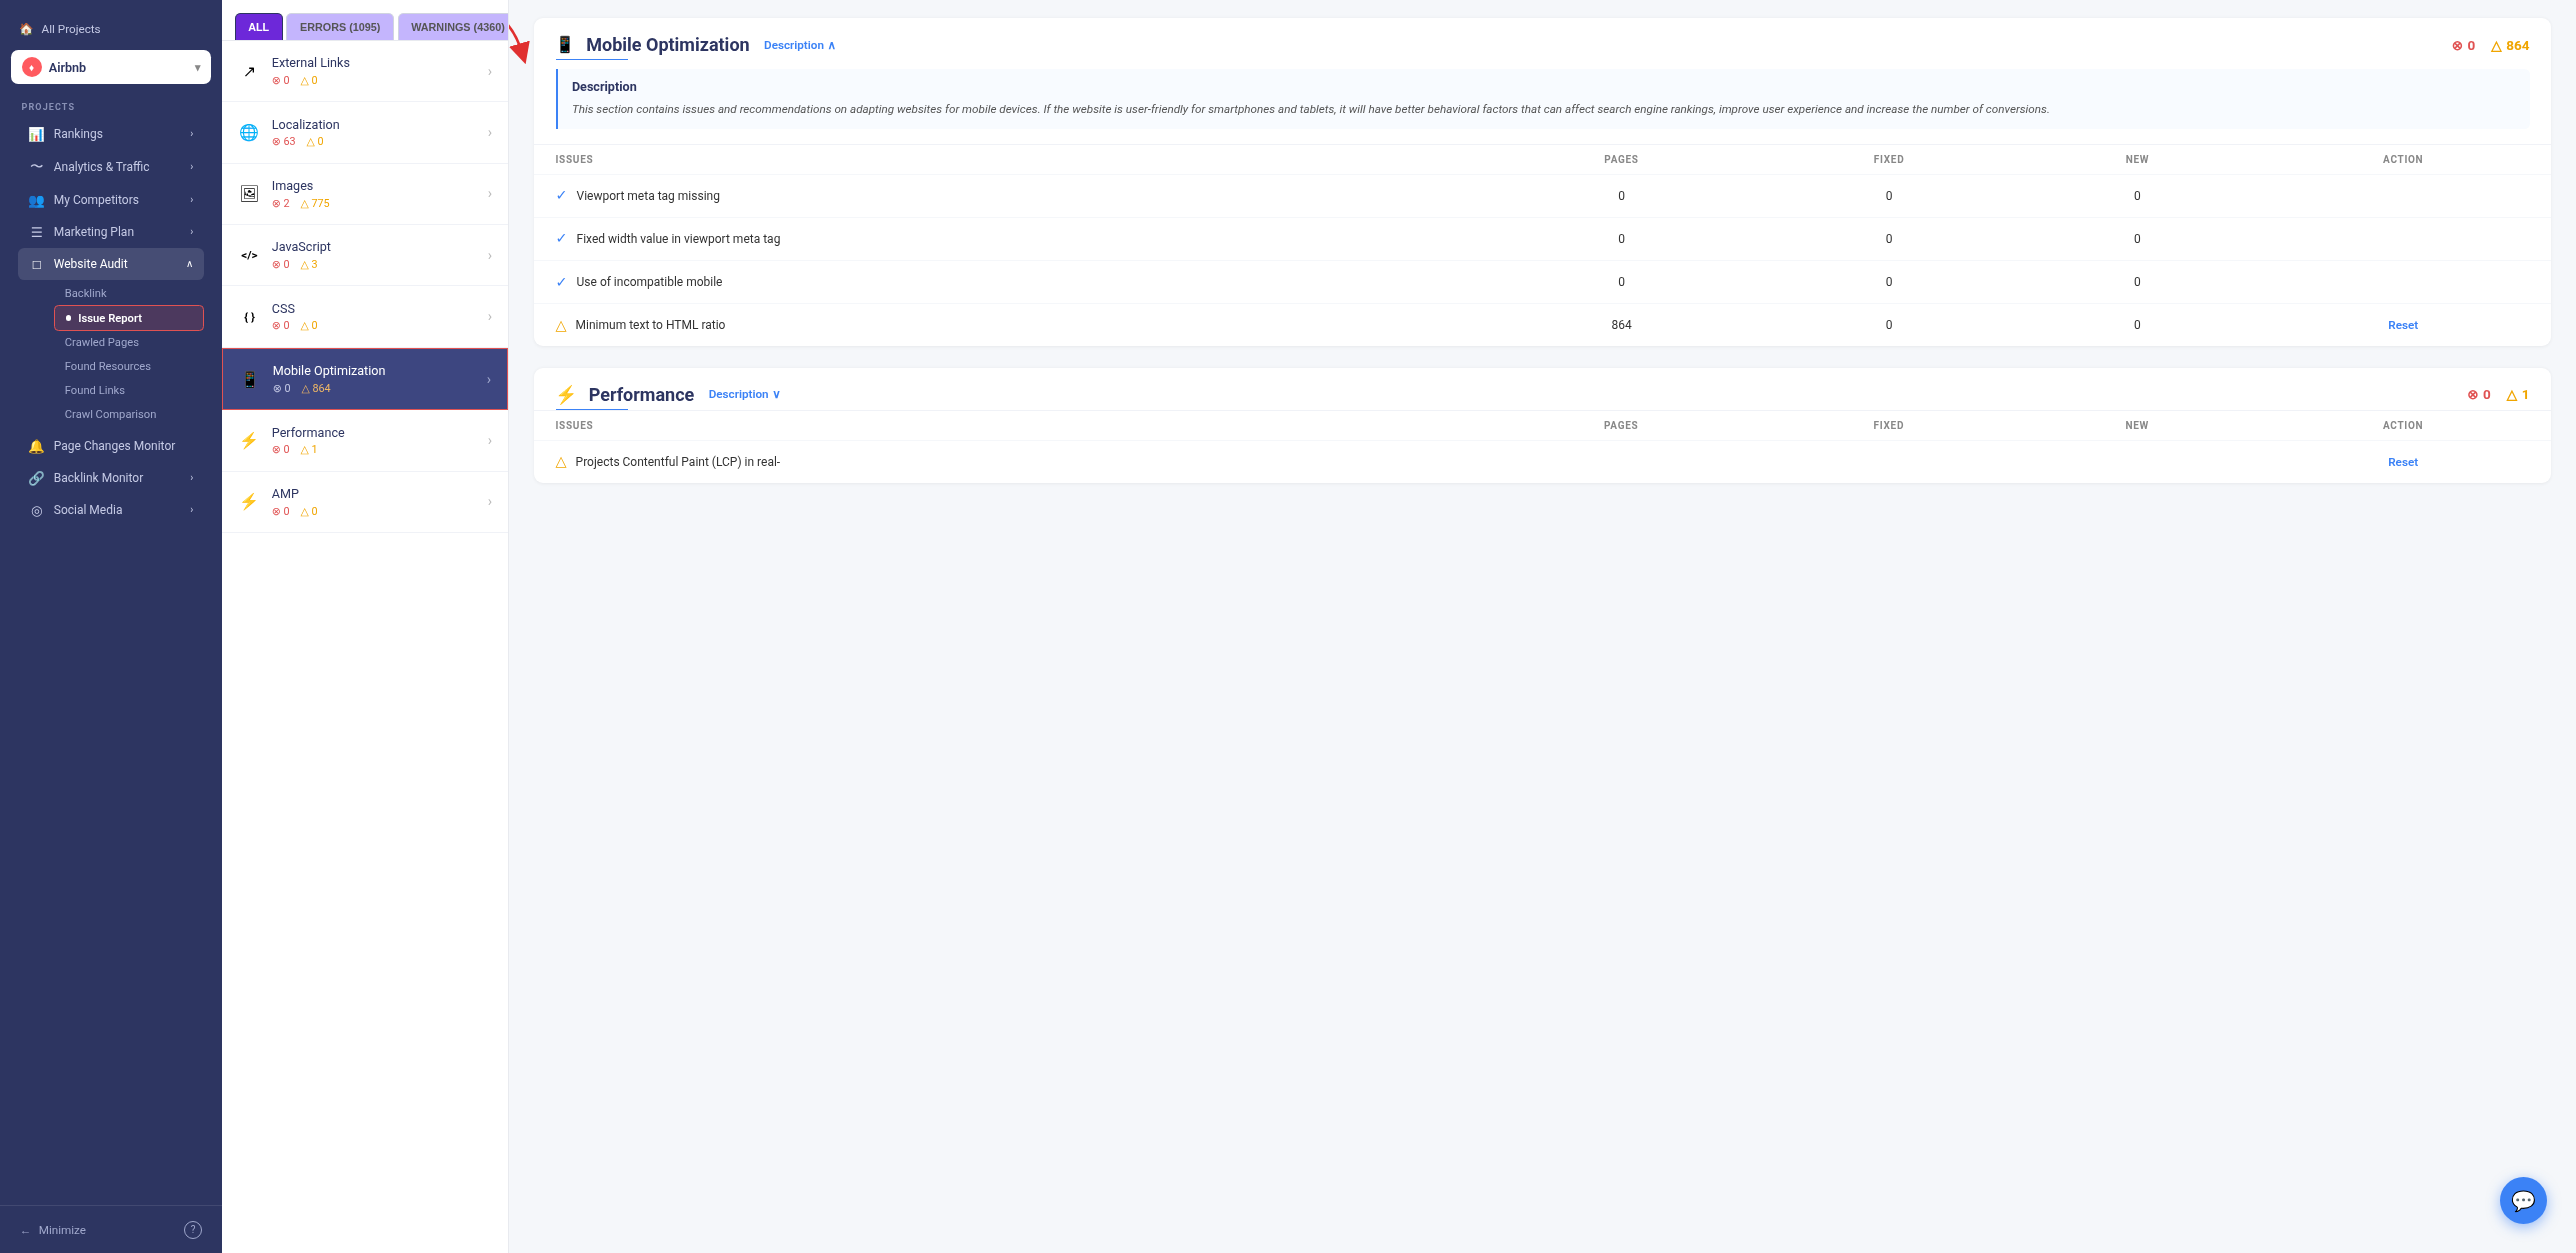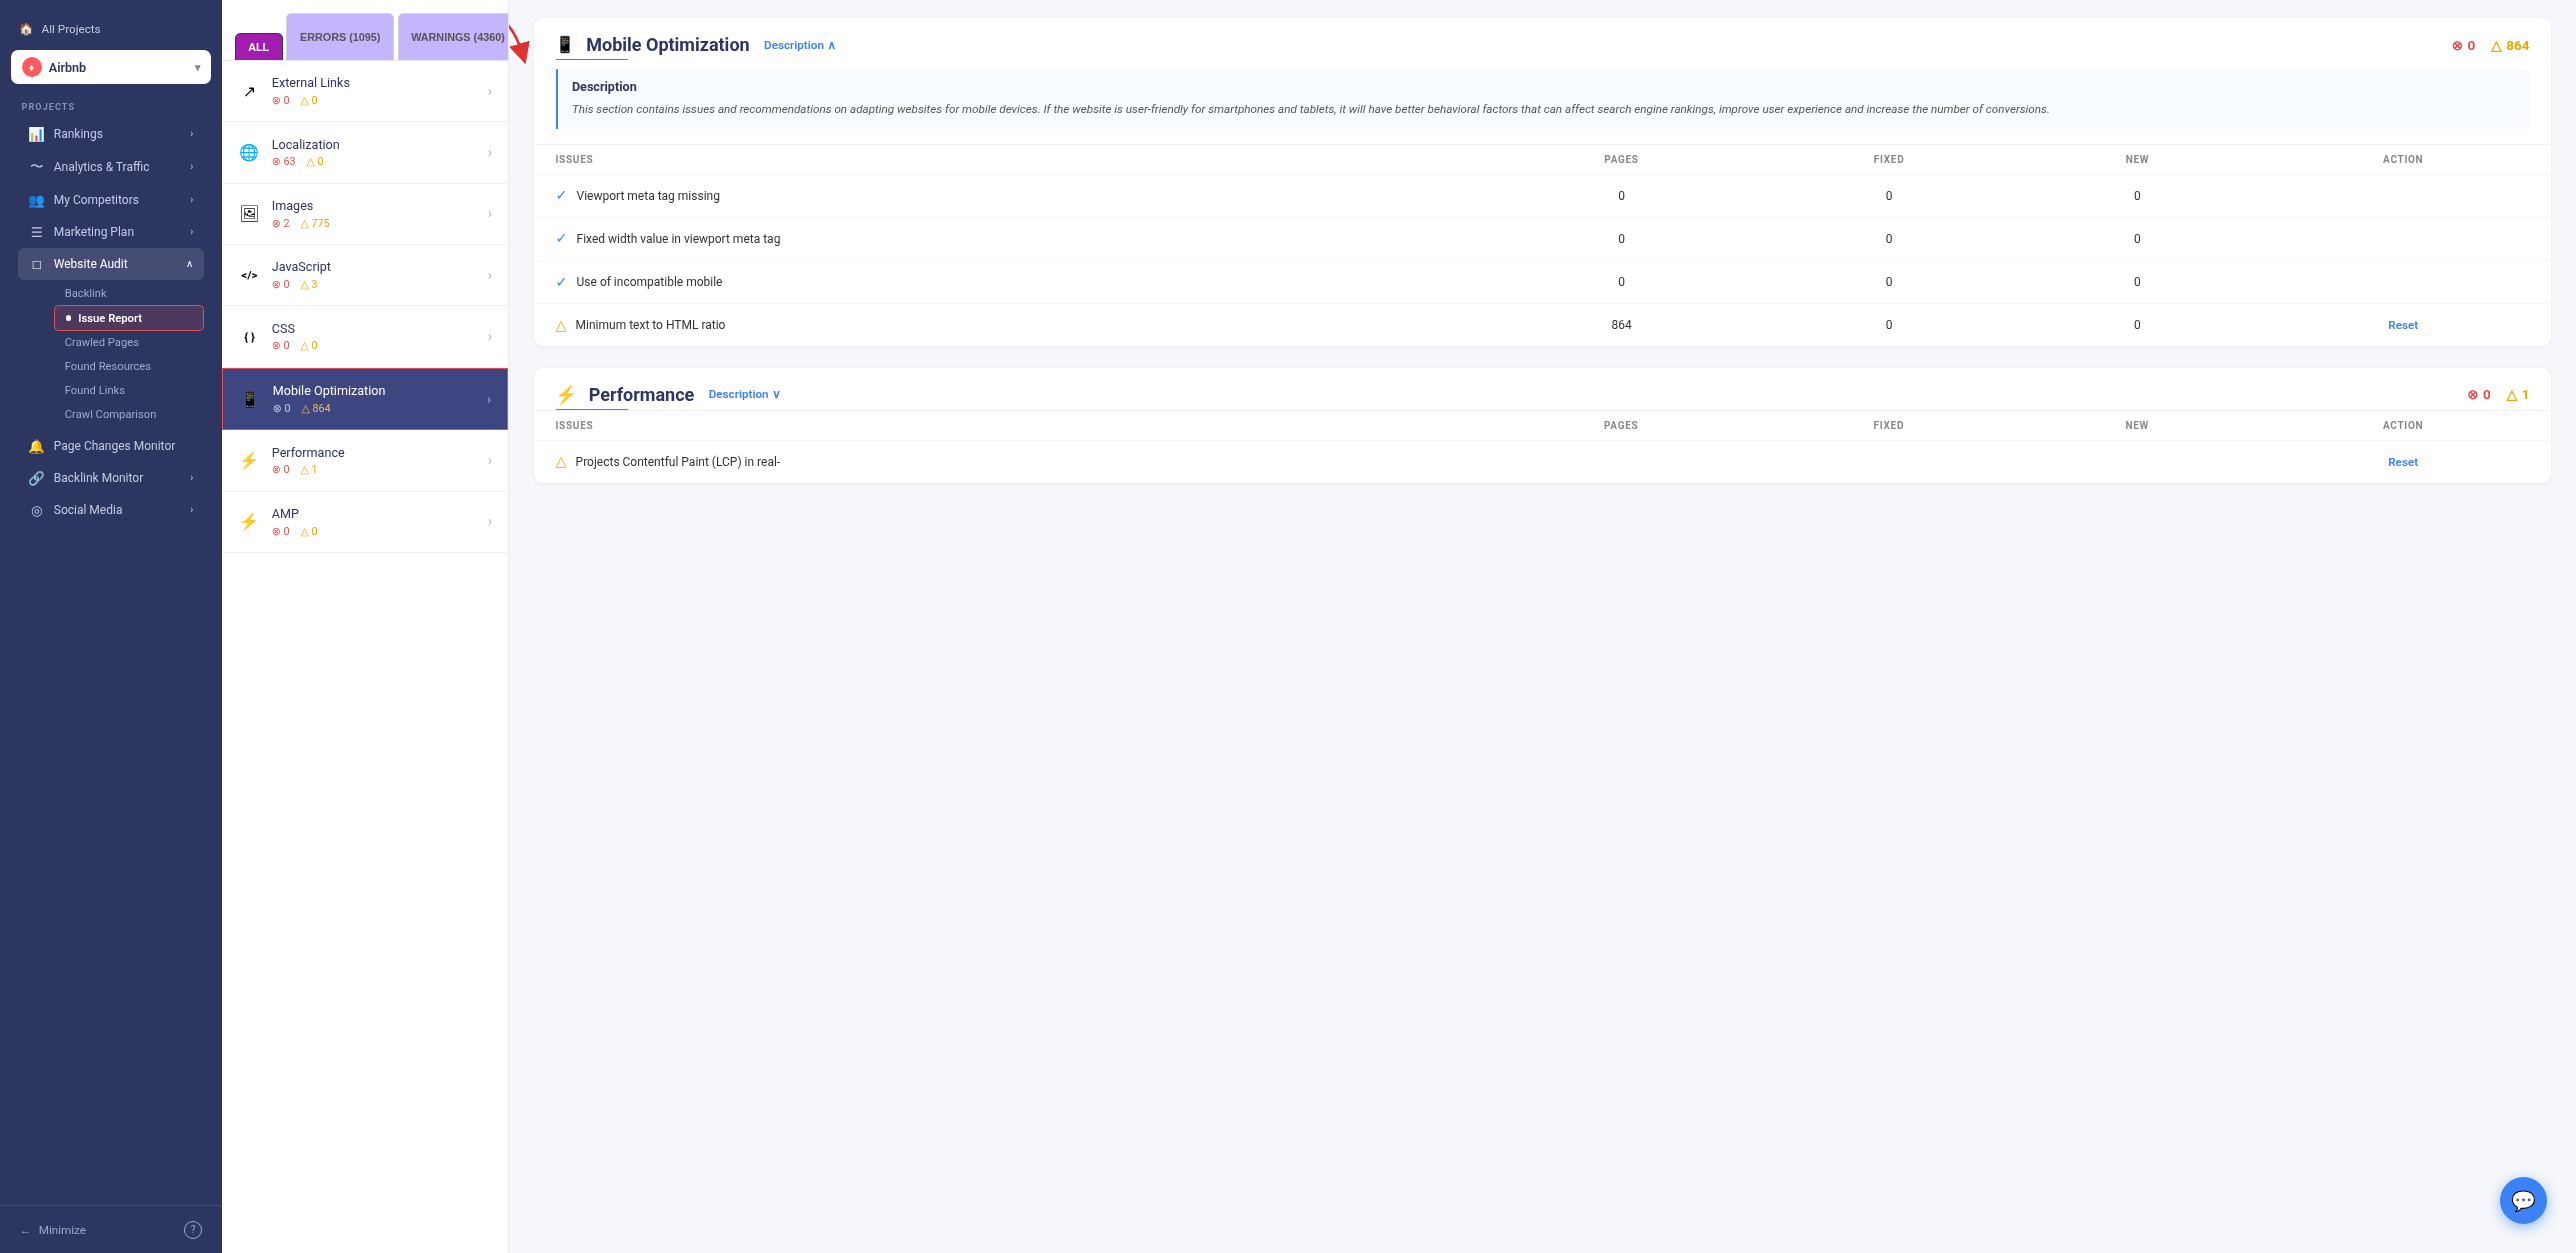--- a/index.html
+++ b/index.html
@@ -164,24 +164,23 @@
       font-weight: 600;
       border: 1.3px solid #d0d4e0;
       border-radius: 5.4px 5.4px 0 0;
       background: #c4b5fd;
       color: #555;
       cursor: pointer;
       white-space: nowrap;
       border-bottom: none;
     }
     .tab-btn.active {
-      background: #a21caf;
+      background: #6d28d9;
       color: #fff;
       border-color: #2d3561;
-      margin-top: 20px;
     }
 
     
     .category-list { padding: 0; }
     .category-item {
       display: flex;
       align-items: center;
       padding: 14.4px 16px;
       border-bottom: 0.9px solid #f0f2f7;
       cursor: pointer;

